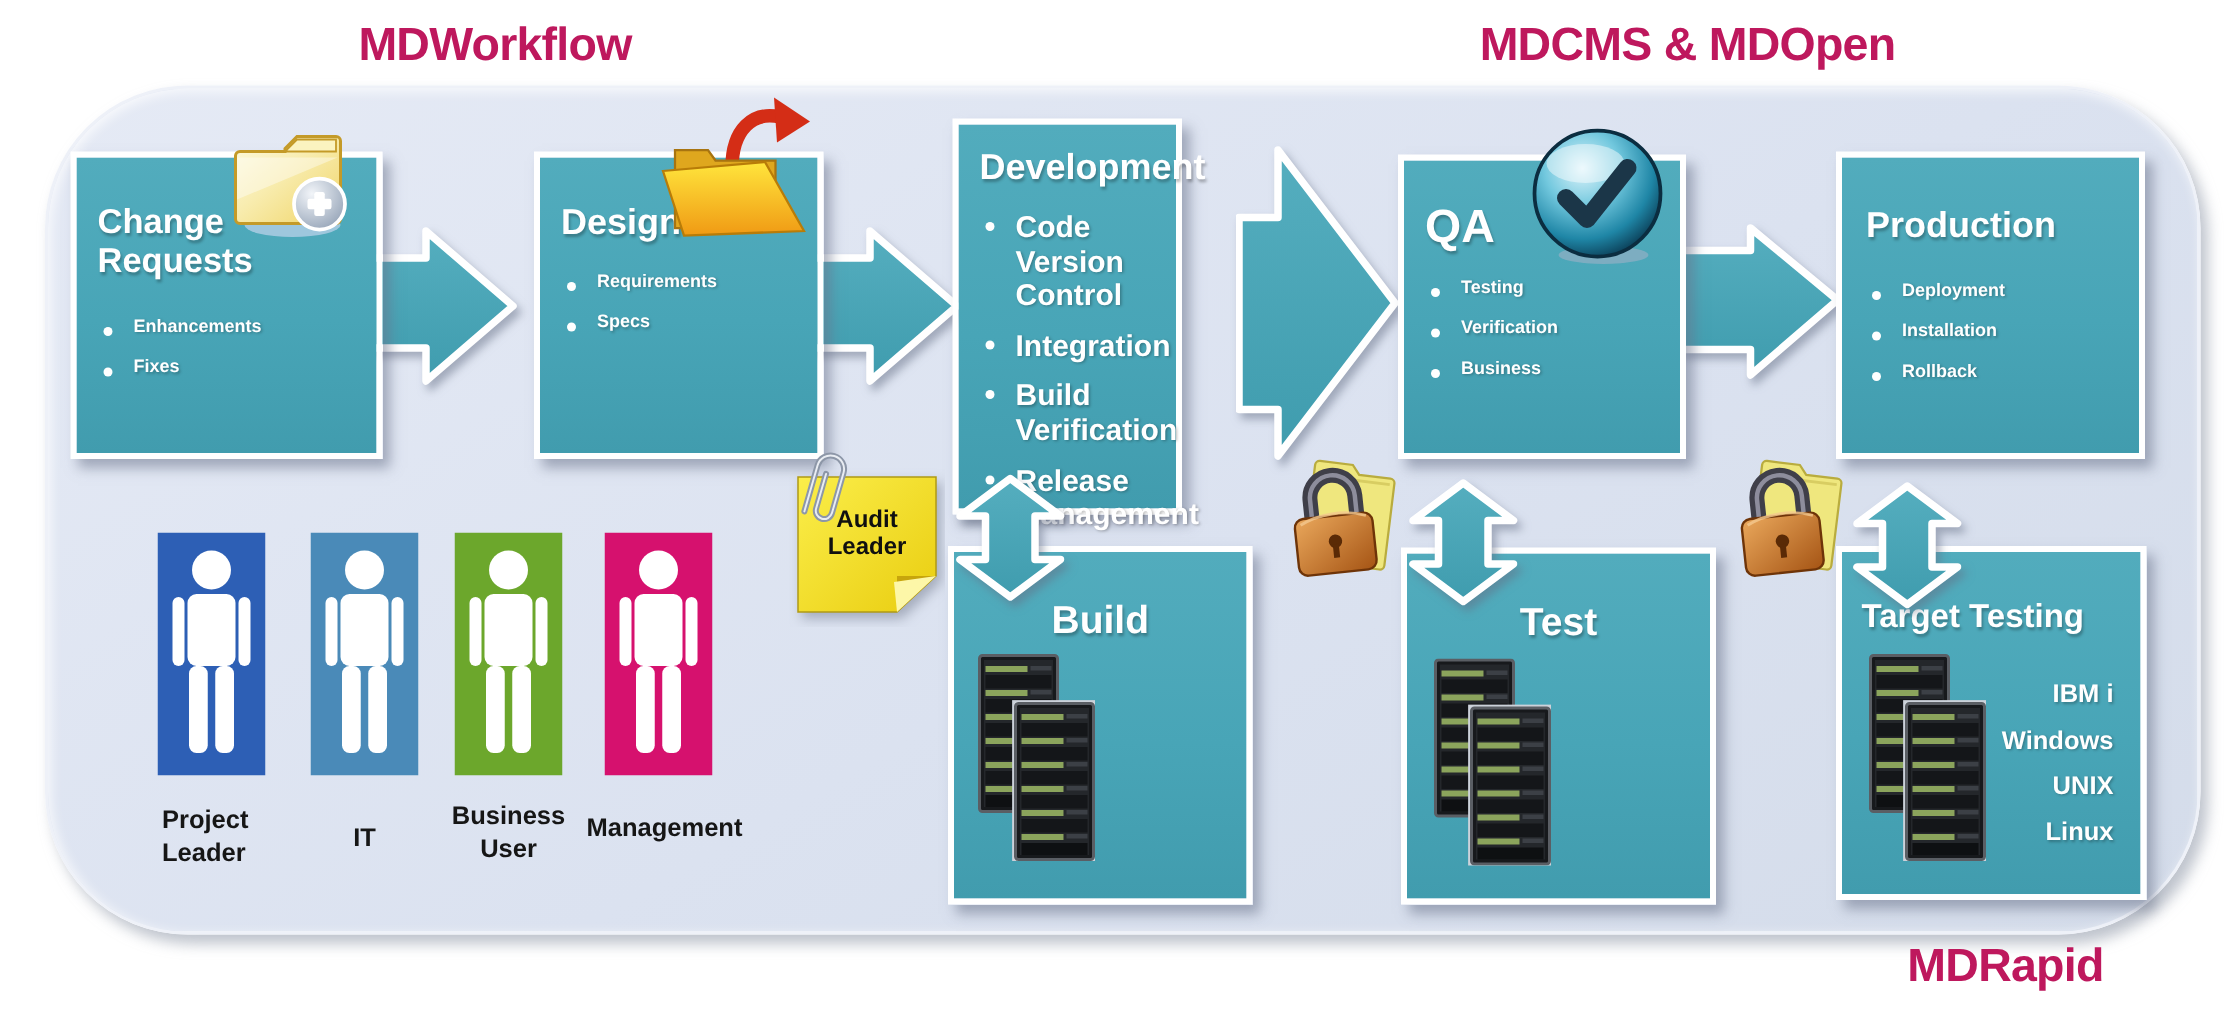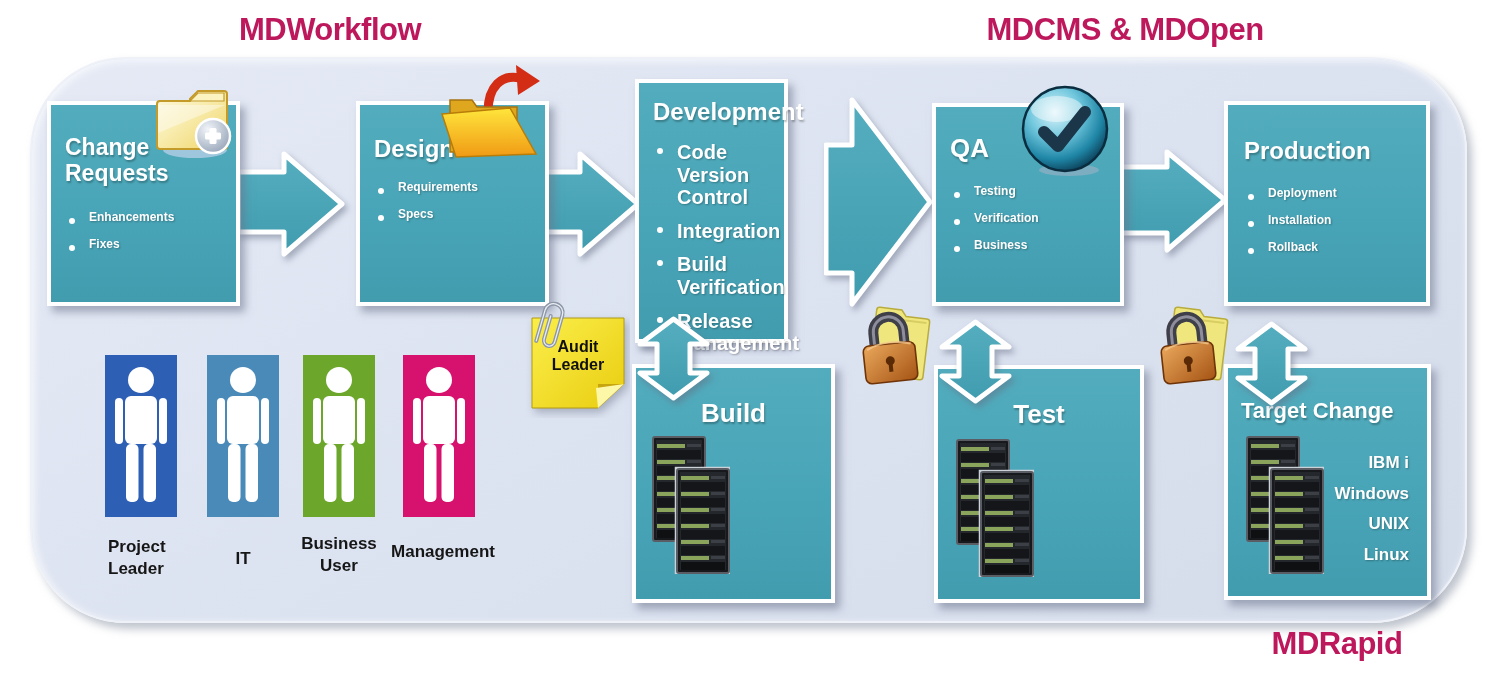--- a/index.html
+++ b/index.html
@@ -170,21 +170,21 @@
     <svg width="110" height="212" viewBox="0 0 110 212">
         <path d="M2,49 H28 V4 L106,106 L28,208 V177 H2 Z" fill="url(#tealArrow)" stroke="#fff" stroke-width="5" stroke-linejoin="round"></path>
       </svg>
   </div>
   <div class="harrow" style="left:1119px;top:149px;">
     <svg width="110" height="104" viewBox="0 0 110 104">
         <path d="M2,18 H48 V3 L106,51 L48,101 V84 H2 Z" fill="url(#tealArrow)" stroke="#fff" stroke-width="5" stroke-linejoin="round"></path>
       </svg>
   </div>
 
-  <div class="stage" style="left:47px;top:101px;width:193px;height:205px;">
+  <div class="stage" style="left:47px;top:101px;width:208px;height:205px;">
     <h2 style="left:14px;top:30px;font-size:23px;">Change
 Requests</h2>
     <div class="bullets" style="top:106px;">
       <div class="bullet">
           <i class="dot"></i>
           <span>Enhancements</span>
         </div>
       <div class="bullet">
           <i class="dot"></i>
           <span>Fixes</span>
@@ -225,21 +225,21 @@
         </div>
       <div class="bullet">
           <i class="dot"></i>
           <span>Release
 Management</span>
         </div>
     </div>
   </div>
 
   <div class="stage" style="left:932px;top:103px;width:192px;height:203px;">
-    <h2 style="left:14px;top:27px;font-size:26px;text-align:right;">QA</h2>
+    <h2 style="left:14px;top:27px;font-size:31px;text-align:right;">QA</h2>
     <div class="bullets" style="top:78px;">
       <div class="bullet">
           <i class="dot"></i>
           <span>Testing</span>
         </div>
       <div class="bullet">
           <i class="dot"></i>
           <span>Verification</span>
         </div>
       <div class="bullet">
@@ -269,21 +269,21 @@
 
   <div class="stage" style="left:632px;top:364px;width:203px;height:239px;">
     <h2 class="centered" style="top:31px;font-size:26px;">Build</h2>
   </div>
 
   <div class="stage" style="left:934px;top:365px;width:210px;height:238px;">
     <h2 class="centered" style="top:31px;font-size:26px;">Test</h2>
   </div>
 
   <div class="stage" style="left:1224px;top:364px;width:207px;height:236px;">
-    <h2 style="left:13px;top:31px;font-size:22px;">Target Change</h2>
+    <h2 style="left:13px;top:31px;font-size:22px;">Target Testing</h2>
     <div class="platforms">
       <div>IBM i</div>
       <div>Windows</div>
       <div>UNIX</div>
       <div>Linux</div>
     </div>
   </div>
 
   <div class="racks" style="left:652px;top:436px;"><svg width="78" height="138">
         <use href="#rackPair"></use>

